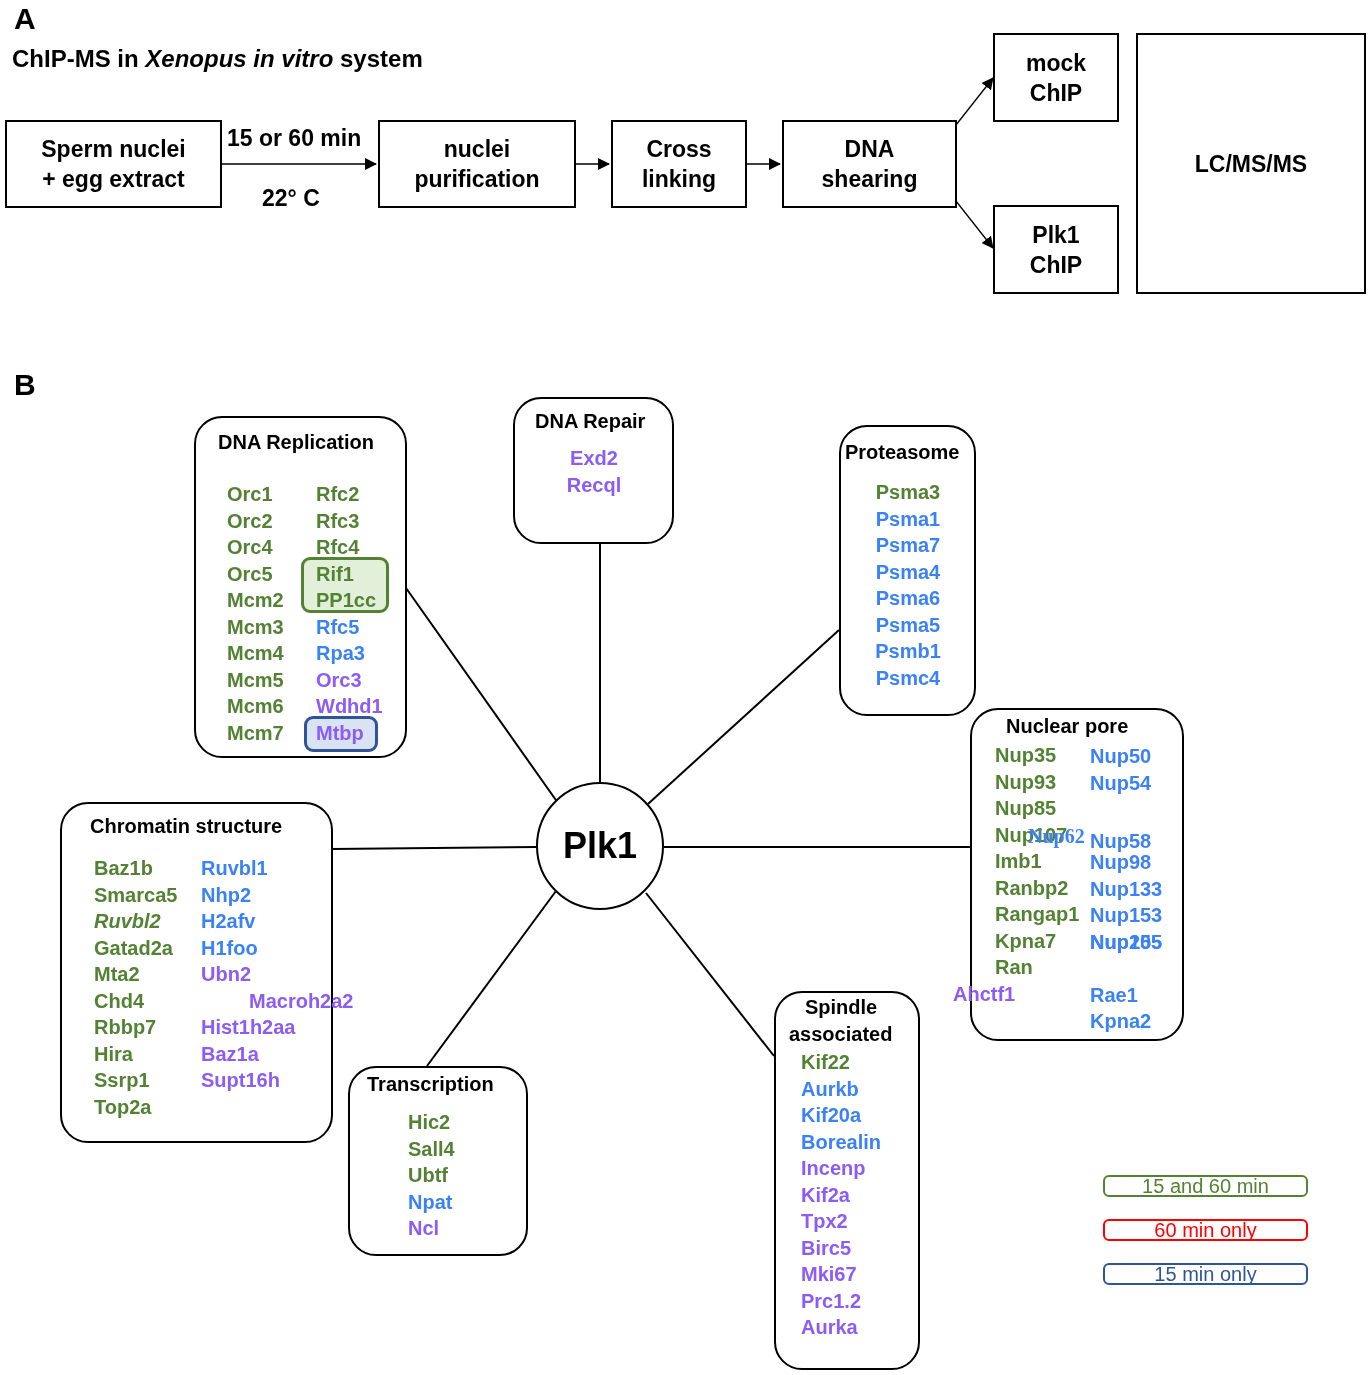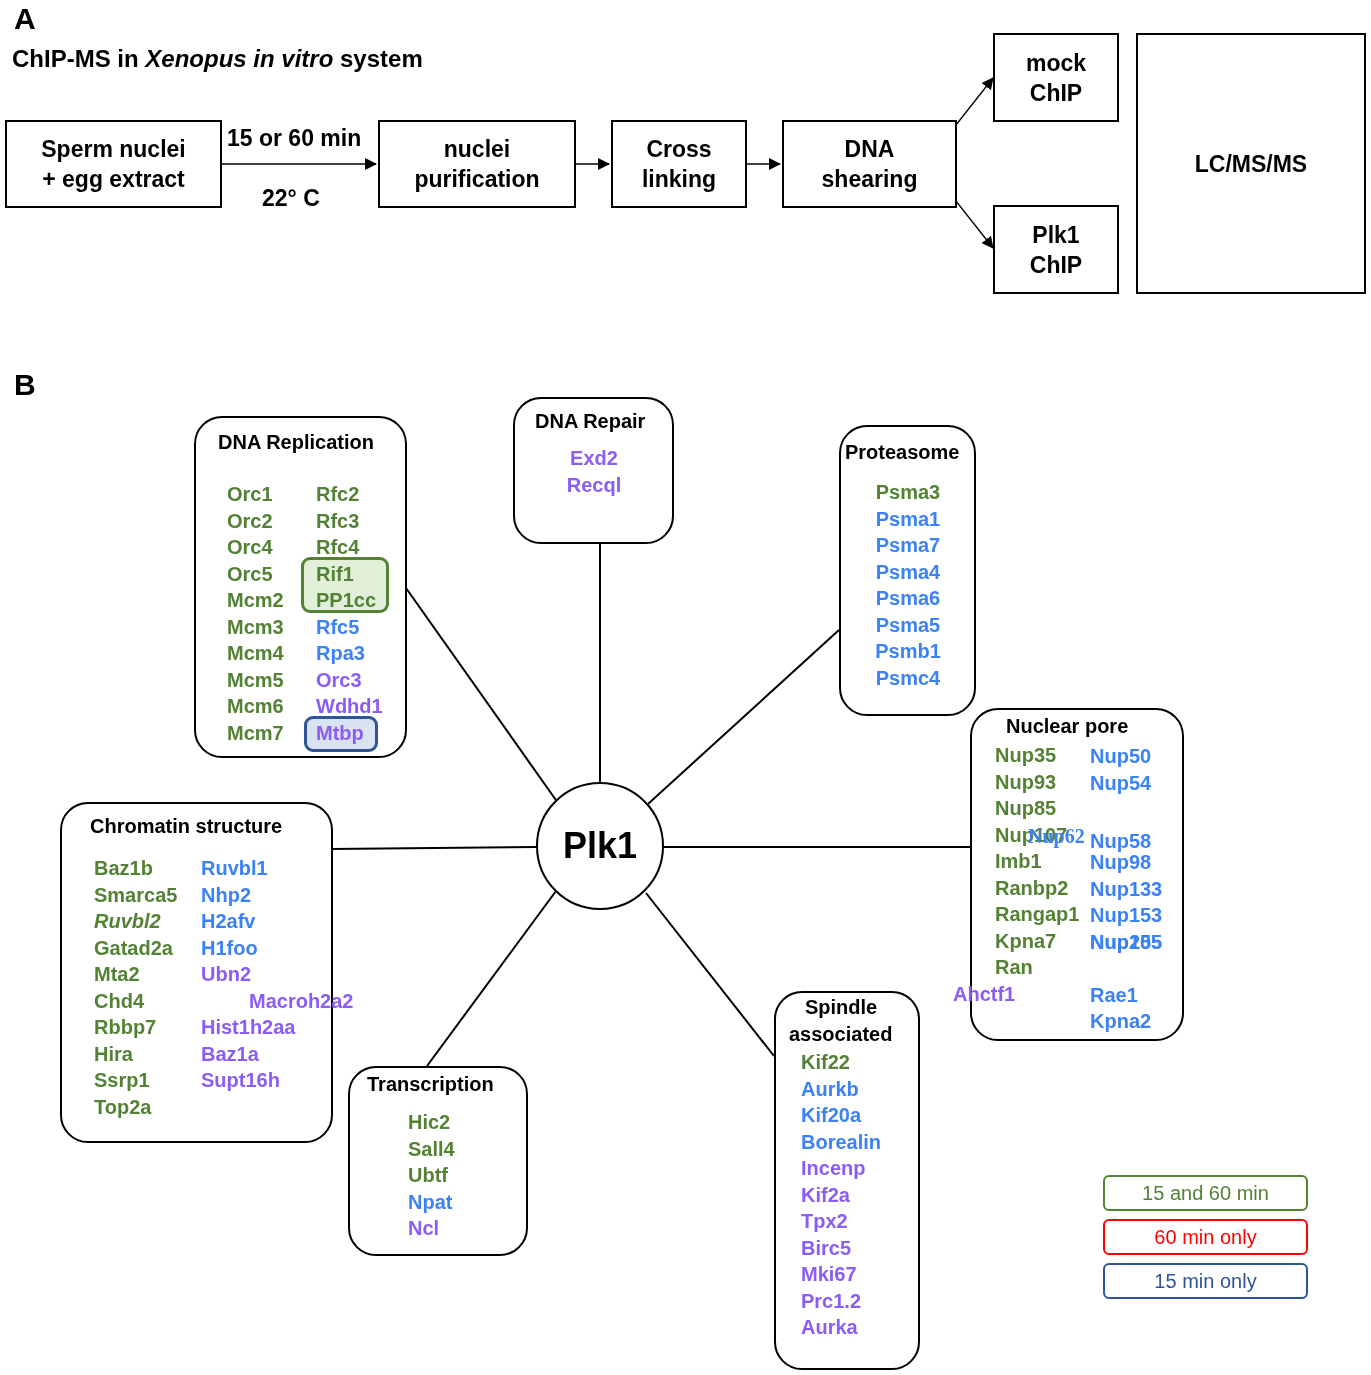--- a/index.html
+++ b/index.html
@@ -18,21 +18,21 @@
   .cat-title { position: absolute; font-size: 20px; font-weight: bold; white-space: nowrap; }
   .gene { position: absolute; font-size: 20px; font-weight: bold; white-space: nowrap; line-height: 26px; }
   .g { color: #548235; }
   .r { color: #3b82f6; }
   .b { color: #8b5cf6; }
   .hl-green { position: absolute; border: 3px solid #548235; background: #e2efd9; border-radius: 9px; box-sizing: border-box; }
   .hl-blue { position: absolute; border: 3px solid #2f5597; background: #dae3f3; border-radius: 9px; box-sizing: border-box; }
   .center { position: absolute; left: 536px; top: 782px; width: 128px; height: 128px; border: 2px solid #000;
             border-radius: 50%; box-sizing: border-box; display: flex; align-items: center; justify-content: center;
             font-size: 36px; font-weight: bold; background: #fff; }
-  .legend { position: absolute; border: 2px solid; border-radius: 6px; box-sizing: border-box; height: 36px;
+  .legend { position: absolute; border: 2px solid; border-radius: 6px; box-sizing: border-box; height: 22px;
             width: 205px; display: flex; align-items: center; justify-content: center; font-size: 20px; }
 </style>
 </head>
 <body>
 
 <div class="abs panel-letter" style="left:14px; top:2px;">A</div>
 <div class="abs subtitle" style="left:12px; top:45px;"><span>ChIP-MS in </span><i>Xenopus in vitro</i><span> system</span></div>
 
 <svg class="lines" width="1371" height="320">
   <defs>

